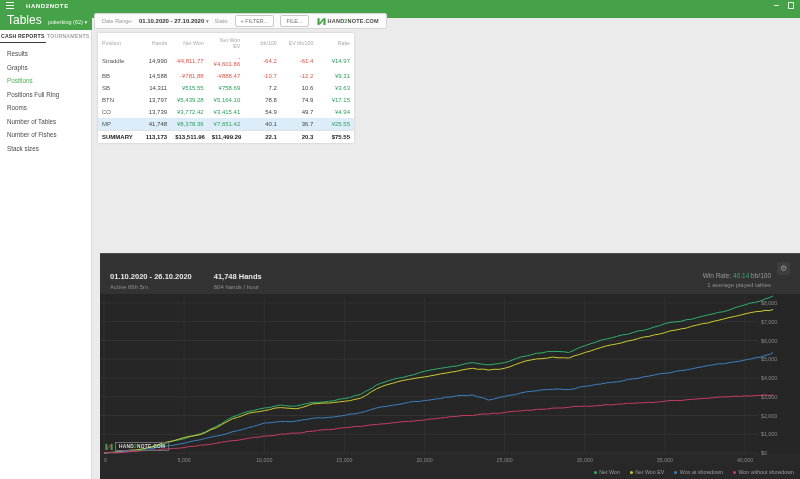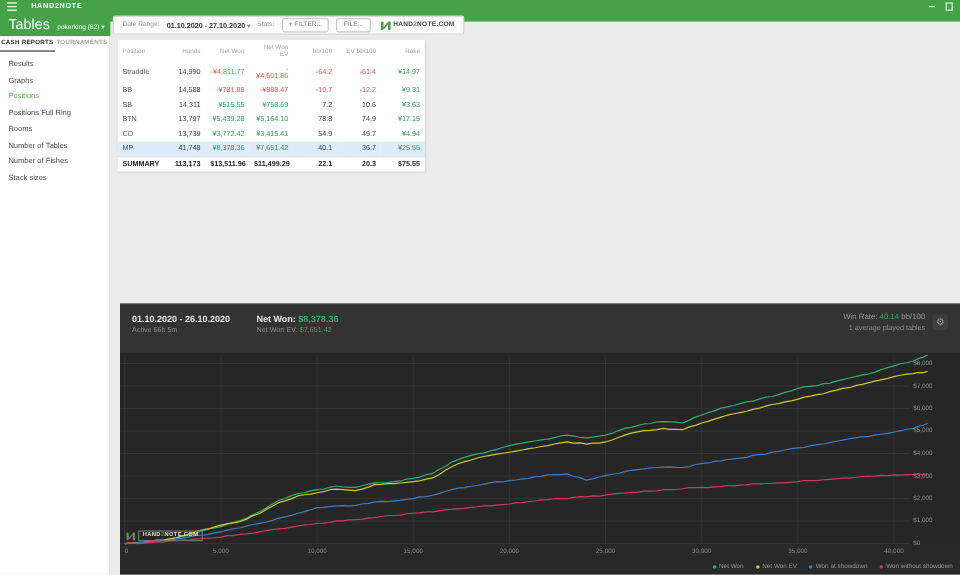--- a/index.html
+++ b/index.html
@@ -50,21 +50,21 @@
   td{font-size:6px;text-align:right;padding:3px 4px;color:#444;}
   td:first-child{text-align:left;color:#555;}
   td.pos{color:#2da05e;} td.neg{color:#e0564a;} td.num{color:#444;}
   tr.hl{background:#dcecf8;}
   tr.sum td{font-weight:bold;border-top:1px solid #e2e2e2;color:#222;}
   
   .chart{position:absolute;left:100px;top:253px;width:700px;height:226px;background:#282828;
          border-top:1px solid #4a4a4a;box-sizing:border-box;z-index:1;}
   .chart-header{position:absolute;left:0;top:0;width:700px;height:40px;background:#333;
                 display:flex;gap:22px;padding:7px 10px 0;box-sizing:border-box;}
-  .ch-l1{font-size:7.5px;font-weight:bold;color:#e8e8e8;white-space:nowrap;}
+  .ch-l1{font-size:7.5px;font-weight:bold;color:#e8e8e8;white-space:nowrap;margin-top:11px;}
   .ch-l2{font-size:6px;color:#8f8f8f;margin-top:3px;white-space:nowrap;}
   .ch-green{color:#2fae6b;}
   .ch-right{margin-left:auto;text-align:right;display:flex;gap:6px;}
   .ch-right .txt{text-align:right;}
   .ch-l1.small{font-size:6.5px;font-weight:normal;color:#9a9a9a;}
   .gear-box{width:13px;height:13px;background:#3e3e3e;border-radius:2px;color:#9a9a9a;
             font-size:8px;line-height:13px;text-align:center;cursor:pointer;margin-top:1px;}
   svg.plot{position:absolute;left:0;top:0;pointer-events:none;}
   .ylab{position:absolute;left:661px;font-size:5.3px;color:#8b8b8b;}
   .xlab{position:absolute;top:203px;font-size:5.3px;color:#8b8b8b;transform:translateX(-50%);}
@@ -241,22 +241,22 @@
       <polyline points="4.0,199.0 9.3,198.8 14.7,198.4 20.0,198.0 25.4,197.4 30.7,196.7 36.1,196.8 41.4,196.4 46.7,195.0 52.1,194.6 57.4,193.4 62.8,192.3 68.1,191.9 73.4,191.3 78.8,190.1 84.1,189.3 89.5,187.8 94.8,186.6 100.2,185.8 105.5,184.3 110.8,183.1 116.2,182.1 121.5,181.2 126.9,179.7 132.2,177.8 137.5,176.7 142.9,175.5 148.2,173.7 153.6,172.4 158.9,170.8 164.3,169.0 169.6,168.8 174.9,168.2 180.3,167.5 185.6,167.4 191.0,167.7 196.3,167.1 201.6,166.0 207.0,165.5 212.3,164.3 217.7,163.8 223.0,164.0 228.4,163.4 233.7,163.0 239.0,162.1 244.4,161.5 249.7,160.1 255.1,159.8 260.4,158.7 265.7,157.3 271.1,155.6 276.4,154.0 281.8,152.8 287.1,152.3 292.5,151.2 297.8,150.6 303.1,149.5 308.5,148.4 313.8,147.4 319.2,147.5 324.5,146.5 329.8,146.0 335.2,145.0 340.5,144.6 345.9,143.2 351.2,143.0 356.6,141.8 361.9,141.4 367.2,141.5 372.6,140.9 377.9,142.9 383.3,144.0 388.6,146.1 393.9,145.0 399.3,143.5 404.6,142.4 410.0,141.2 415.3,140.6 420.7,139.0 426.0,137.9 431.3,137.3 436.7,136.8 442.0,135.8 447.4,135.6 452.7,135.3 458.0,135.0 463.4,135.4 468.7,135.6 474.1,135.0 479.4,133.1 484.8,132.3 490.1,131.8 495.4,130.5 500.8,130.0 506.1,128.9 511.5,128.4 516.8,127.8 522.1,127.1 527.5,125.5 532.8,124.9 538.2,124.4 543.5,122.8 548.9,122.1 554.2,121.0 559.5,119.8 564.9,119.3 570.2,118.8 575.6,117.4 580.9,116.5 586.2,116.0 591.6,114.9 596.9,113.7 602.3,112.8 607.6,111.6 613.0,110.9 618.3,109.8 623.6,109.8 629.0,108.6 634.3,107.9 639.7,107.2 645.0,106.0 650.3,105.0 655.7,103.7 661.0,103.0 665.0,101.3 669.0,100.6 673.0,98.7" fill="none" stroke="#3c7fc0" stroke-width="1" stroke-linejoin="round"></polyline>
       <polyline points="4.0,199.0 9.3,198.3 14.7,199.0 20.0,198.6 25.4,198.2 30.7,197.5 36.1,197.5 41.4,196.8 46.7,196.5 52.1,196.0 57.4,196.1 62.8,195.0 68.1,194.9 73.4,194.4 78.8,194.2 84.1,193.6 89.5,192.4 94.8,192.3 100.2,191.1 105.5,190.9 110.8,190.3 116.2,189.3 121.5,188.2 126.9,187.4 132.2,186.6 137.5,186.3 142.9,185.3 148.2,184.4 153.6,183.4 158.9,183.1 164.3,182.1 169.6,181.9 174.9,181.4 180.3,180.1 185.6,180.1 191.0,179.2 196.3,179.1 201.6,178.9 207.0,177.6 212.3,177.3 217.7,176.4 223.0,175.8 228.4,175.6 233.7,175.3 239.0,174.1 244.4,173.7 249.7,173.4 255.1,172.5 260.4,172.5 265.7,171.7 271.1,170.9 276.4,170.5 281.8,169.9 287.1,169.7 292.5,168.8 297.8,168.3 303.1,167.5 308.5,167.5 313.8,167.0 319.2,166.5 324.5,166.0 329.8,165.0 335.2,164.8 340.5,164.0 345.9,163.5 351.2,162.5 356.6,162.4 361.9,161.6 367.2,161.5 372.6,161.6 377.9,160.5 383.3,159.9 388.6,160.0 393.9,159.2 399.3,159.4 404.6,158.5 410.0,157.7 415.3,157.2 420.7,157.0 426.0,156.2 431.3,156.3 436.7,155.3 442.0,155.3 447.4,155.0 452.7,154.1 458.0,154.0 463.4,153.9 468.7,153.3 474.1,152.4 479.4,152.4 484.8,152.1 490.1,152.3 495.4,151.8 500.8,151.5 506.1,150.6 511.5,150.9 516.8,150.3 522.1,150.0 527.5,149.3 532.8,149.3 538.2,148.9 543.5,148.8 548.9,148.4 554.2,148.4 559.5,147.8 564.9,147.3 570.2,146.4 575.6,146.6 580.9,146.5 586.2,145.8 591.6,145.4 596.9,145.0 602.3,144.5 607.6,144.4 613.0,143.7 618.3,143.1 623.6,142.9 629.0,142.8 634.3,142.2 639.7,142.4 645.0,141.8 650.3,142.0 655.7,141.5 661.0,141.3 665.0,140.8 669.0,141.5 673.0,140.9" fill="none" stroke="#c73b63" stroke-width="1" stroke-linejoin="round"></polyline>
     </svg>
 
   <div class="chart-header">
     <div>
       <div class="ch-l1">01.10.2020 - 26.10.2020</div>
       <div class="ch-l2">Active 66h 5m</div>
     </div>
     <div>
-      <div class="ch-l1"><span>Net Won:</span> <span class="ch-green">$8,378.36</span></div>
-      <div class="ch-l2"><span>Net Won  EV:</span> <span class="ch-green">$7,651.42</span></div>
+      <div class="ch-l1">41,748 Hands</div>
+      <div class="ch-l2">604 hands / hour</div>
     </div>
     <div class="ch-right">
       <div class="txt">
         <div class="ch-l1 small"><span>Win Rate:</span> <span class="ch-green">40.14</span> <span>bb/100</span></div>
         <div class="ch-l2">1 average played tables</div>
       </div>
       <div class="gear-box">⚙</div>
     </div>
   </div>
 

